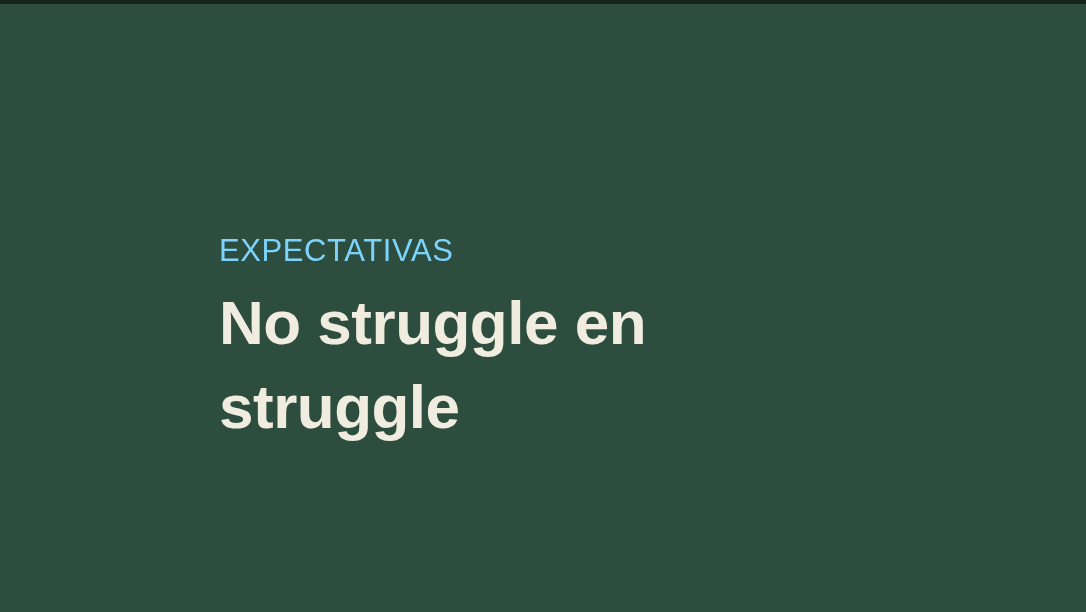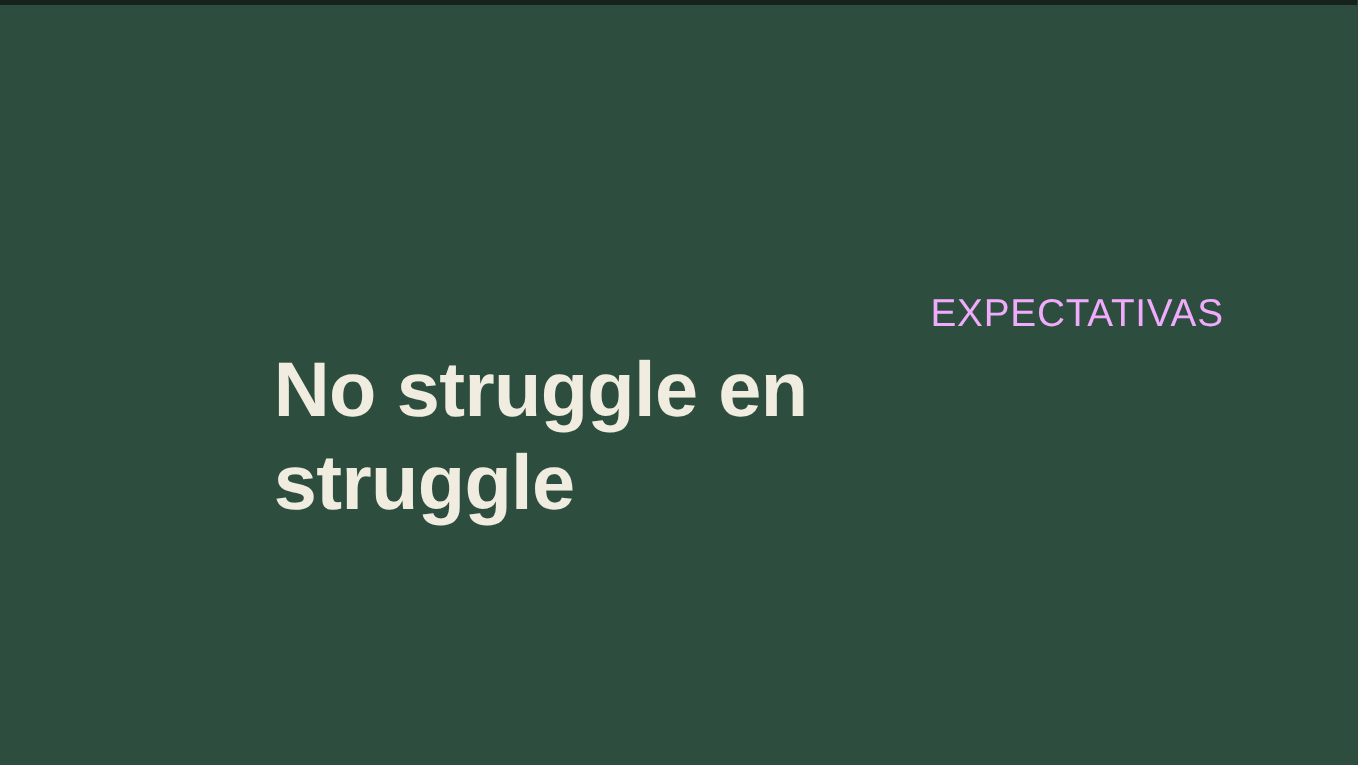--- a/index.html
+++ b/index.html
@@ -43,39 +43,39 @@
     width: 760px;
   }
 
   .eyebrow {
     margin: 0;
     font-family: "Liberation Sans", sans-serif;
     font-size: 31px;
     font-weight: 400;
     line-height: 38px;
     letter-spacing: 0.6px;
-    color: #f0abfc;
+    color: #7dd3fc;
     white-space: nowrap;
-    text-align: right;
   }
 
   .headline {
     margin: 0;
     padding-top: 6px;
     font-family: "Liberation Sans", sans-serif;
     font-size: 62px;
     font-weight: 700;
     line-height: 74px;
     letter-spacing: -0.5px;
     color: #f1ece0;
   }
 
   .headline-line {
     display: block;
     white-space: nowrap;
+    margin-top: 10px;
   }
 </style>
 </head>
 <body>
 
 <div class="slide">
 
   <div class="top-edge-bar"></div>
 
   <div class="content-block">

